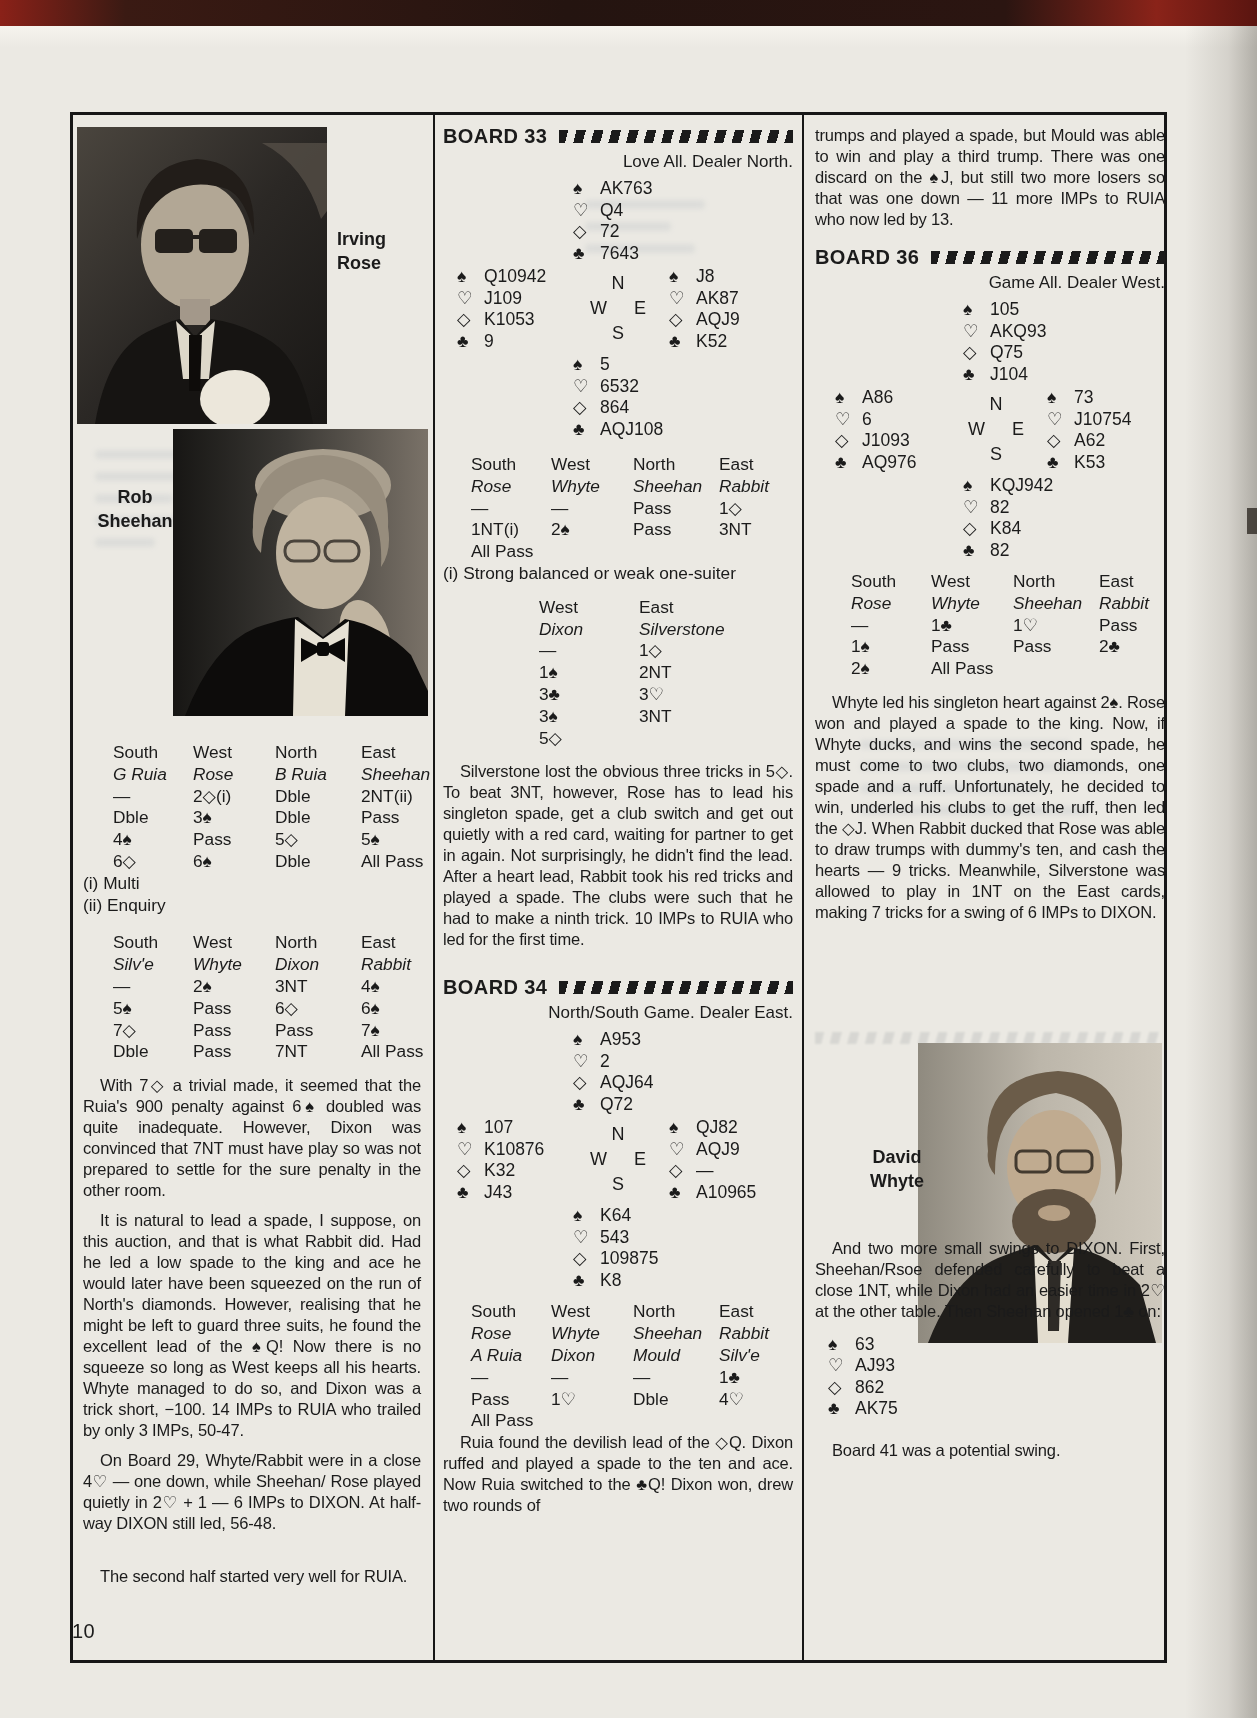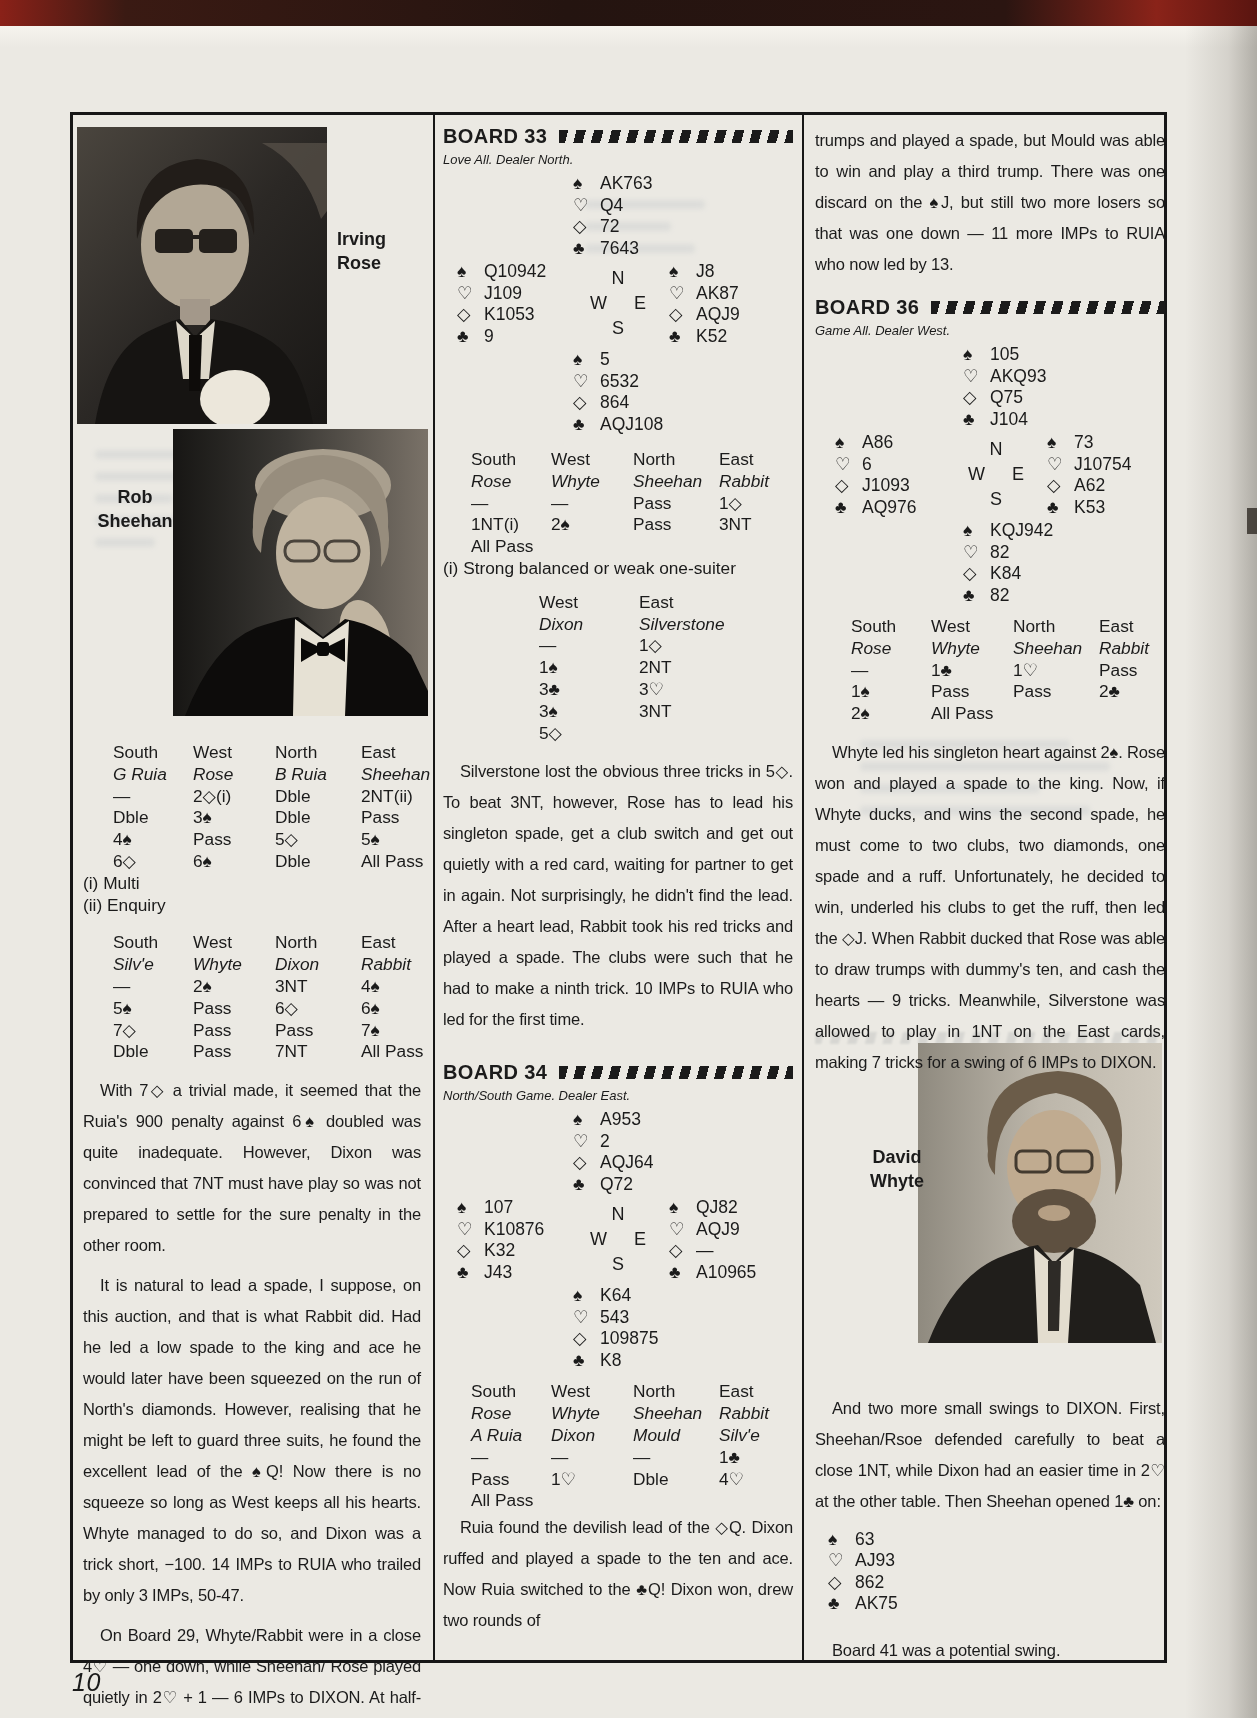--- a/index.html
+++ b/index.html
@@ -15,32 +15,32 @@
 
   .frame { position:absolute; left:70px; top:112px; width:1097px; height:1551px; border:3px solid #171717; }
   .divider { position:absolute; top:0; bottom:0; width:2px; background:#171717; }
   .d1 { left:360px; } .d2 { left:729px; }
 
   .col { position:absolute; }
   .col-left  { left:10px;  top:613px; width:338px; }
   .col-mid   { left:370px; top:10px;  width:350px; }
   .col-right { left:742px; top:10px;  width:350px; }
 
-  .body { font-size:16.5px; letter-spacing:-0.15px; line-height:31px; text-align:justify;
+  .body { font-size:16.5px; letter-spacing:-0.15px; line-height:21px; text-align:justify;
           text-indent:17px; margin-bottom:9px; }
   .noindent { text-indent:0; }
   .gap-before { }
   .gap-small { margin-top:32px; }
 
   .board-header { display:flex; align-items:center; gap:12px; margin-bottom:4px; }
   .board-header.gap-top { margin-top:26px; }
   .board-title { font-weight:bold; font-size:20px; letter-spacing:.4px; white-space:nowrap; }
   .hatch { flex:1; height:13px;
     background:repeating-linear-gradient(105deg,#1b1b1b 0 9px,transparent 9px 17px); }
-  .board-subtitle { font-style:italic; font-size:13px; margin-bottom:6px; }
+  .board-subtitle { font-size:17px; margin-bottom:6px;text-align:right; }
 
   .deal { margin:6px 0 10px; font-size:17.5px; }
   .deal-north, .deal-south { margin-left:130px; }
   .col-right .deal-north, .col-right .deal-south { margin-left:148px; }
   .deal-mid { display:flex; padding-left:14px; margin:2px 0; }
   .col-right .deal-mid { padding-left:20px; }
   .deal-west { width:132px; }
   .deal-east { margin-left:22px; }
   .compass { width:58px; text-align:center; font-size:18px; line-height:25px; padding-top:5px; }
   .c-we { display:flex; justify-content:space-between; padding:0 1px; }
@@ -62,21 +62,21 @@
   .single-hand { margin:12px 0 0 13px; font-size:17.5px; }
   .spacer-photo { height:306px; }
   .closing { margin-top:34px; }
 
   .photo { position:absolute; overflow:hidden; }
   .photo svg { display:block; }
   .photo-caption { position:absolute; font-weight:bold; font-size:18px; line-height:24px; }
   .caption-center { text-align:center; }
   .photo-caption span { display:block; }
 
-  .page-number { position:absolute; left:72px; top:1668px; font-size:25px; letter-spacing:.5px;font-style:italic; }
+  .page-number { position:absolute; left:72px; top:1620px; font-size:20px; letter-spacing:.5px; }
 
   .ghost { position:absolute; pointer-events:none; filter:blur(2.5px); opacity:.22; }
   .ghost-bar { height:9px; border-radius:4px; background:#a9b2ba; margin-bottom:13px; }
   .ghost-hatch { position:absolute; pointer-events:none; height:12px; opacity:.13; filter:blur(1px);
     background:repeating-linear-gradient(105deg,#55606a 0 9px,transparent 9px 17px); }
 </style>
 </head>
 <body>
 
 <div class="page">

